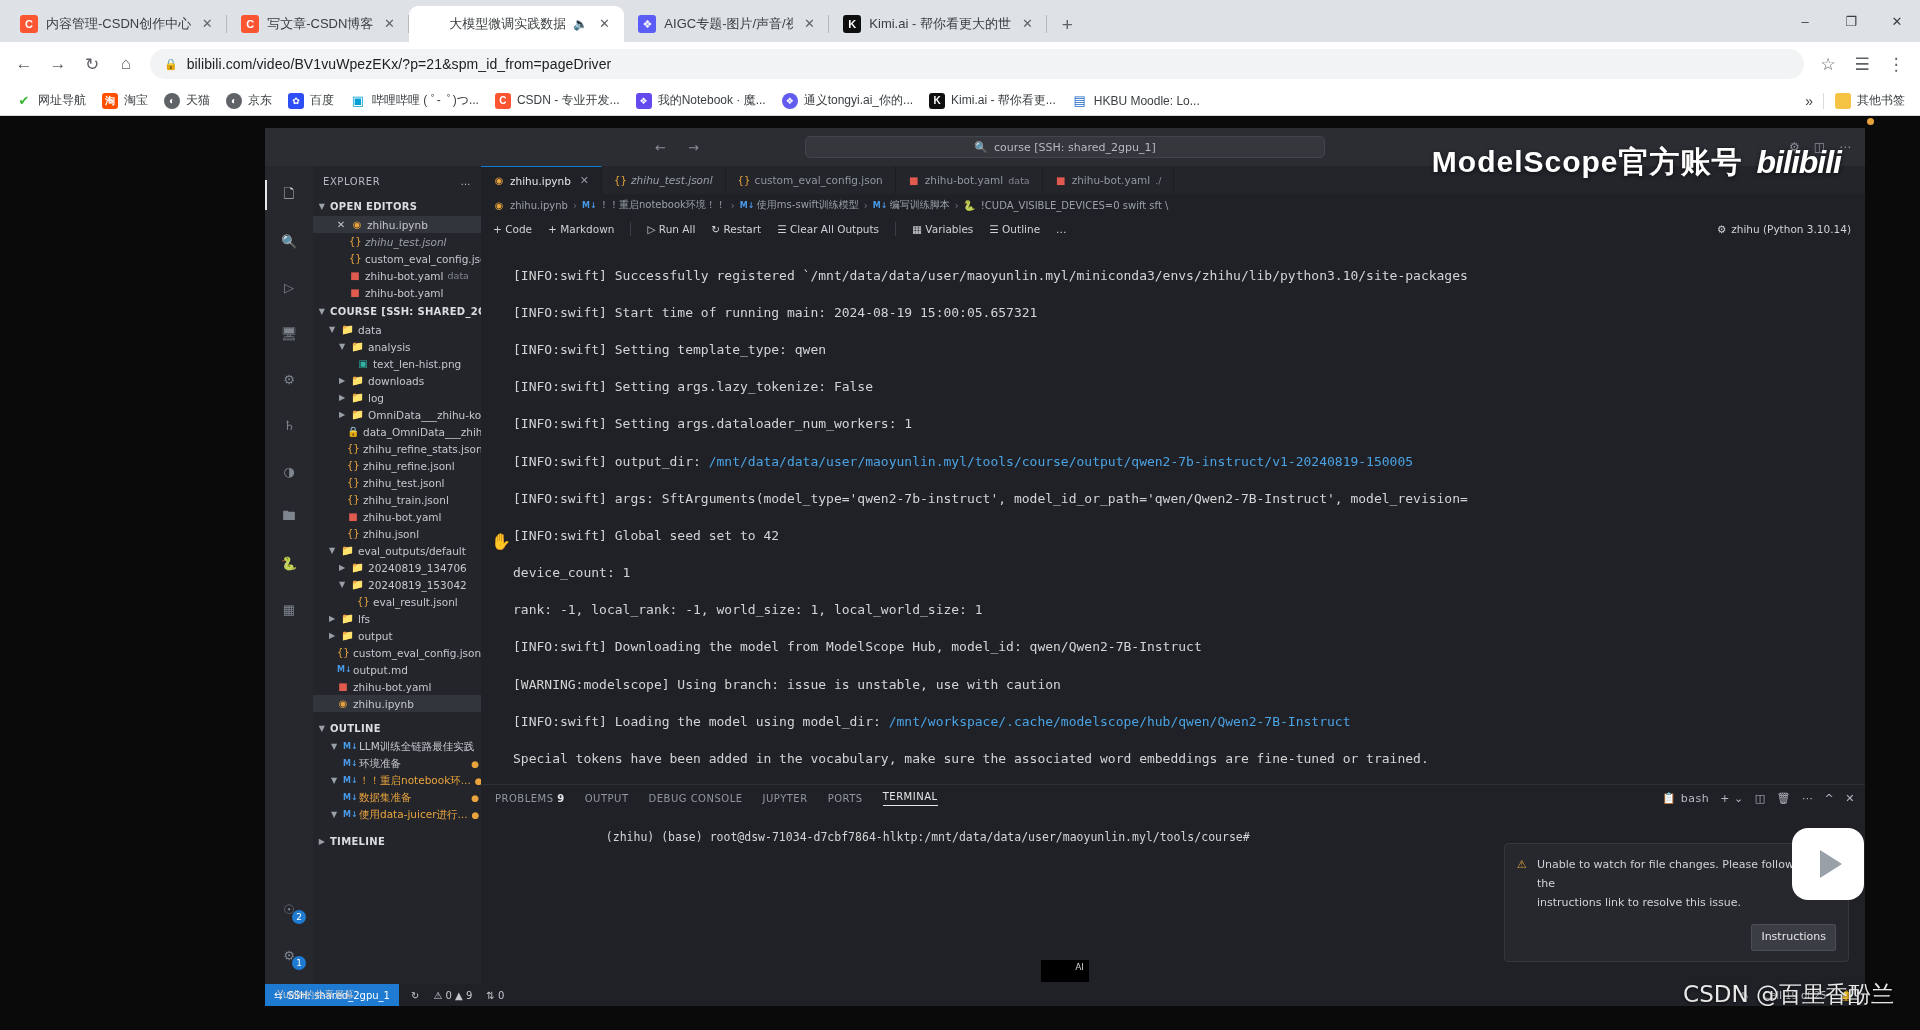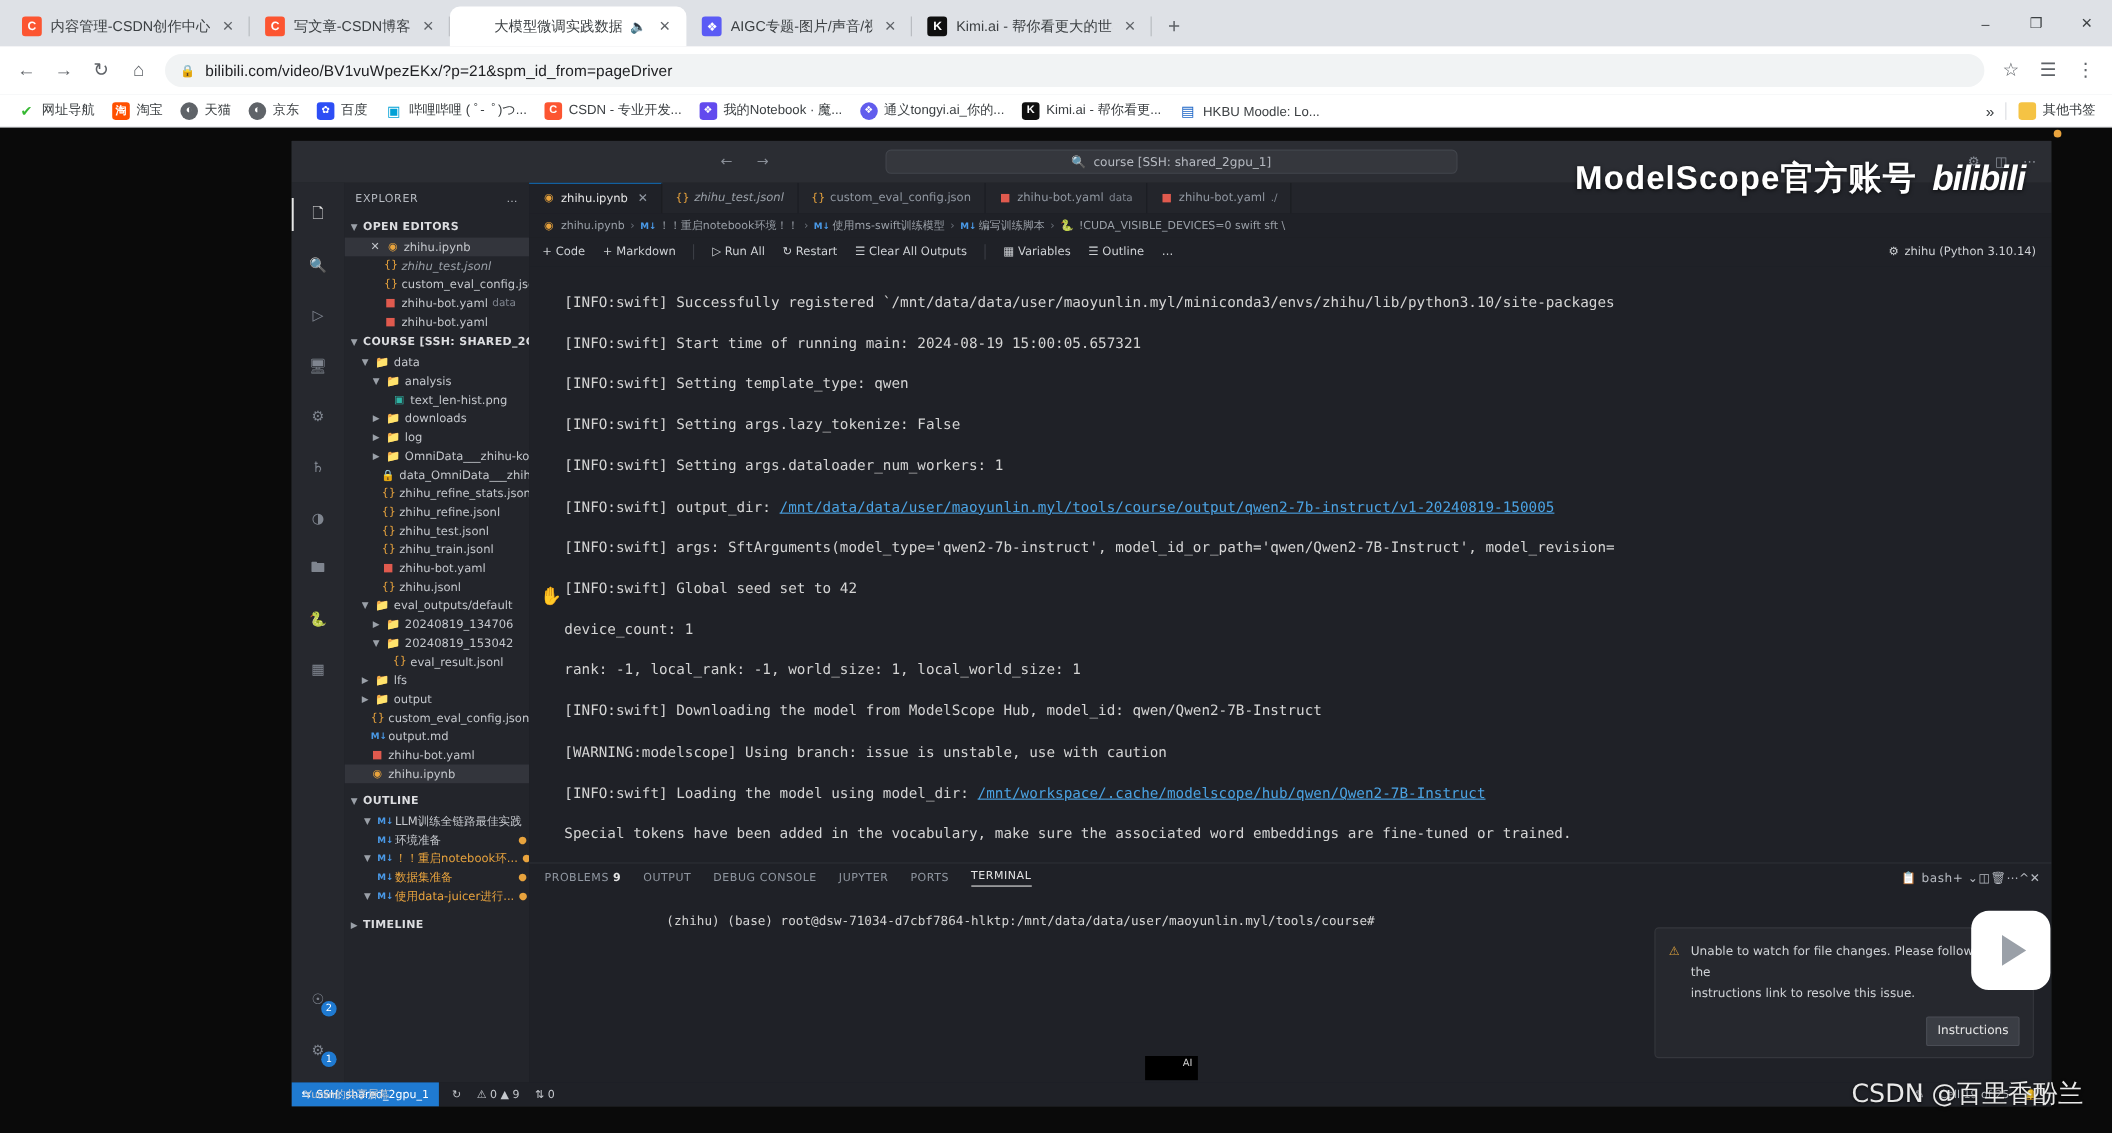--- a/index.html
+++ b/index.html
@@ -261,40 +261,40 @@
   .ed-content {
     flex: 1 1 auto; background: #1f2127; overflow: hidden; position: relative;
     padding: 6px 0 0 0;
   }
   .out-area {
     font-family: "DejaVu Sans Mono", "Liberation Mono", monospace;
     font-size: 13px; line-height: 18.6px; color: #d4d4d4;
     padding-left: 32px; white-space: pre;
   }
   .out-area .ln { height: 18.6px; }
-  .lnk { color: #4ba3e3; text-decoration: underline; }
+  .lnk { color: #4ba3e3; }
   .hand-cursor {
     position: absolute; left: 10px; top: 290px; font-size: 16px; color: #e4e4e4;
   }
 
   
   .panel {
     height: 200px; flex: 0 0 200px; background: #1f2127;
     border-top: 1px solid #2e3036; display: flex; flex-direction: column;
     position: relative;
   }
   .panel-tabs {
     height: 27px; display: flex; align-items: center; gap: 20px; padding: 0 14px;
     font-size: 10px; letter-spacing: .5px; color: #9097a1; flex: 0 0 27px;
     position: relative;
   }
   .panel-tabs .pt.active { color: #e6e6e6; border-bottom: 1px solid #e6e6e6; padding-bottom: 3px; }
   .panel-tabs .cnt { color: #e6e6e6; font-weight: bold; font-size: 10px; }
   .panel-right {
-    position: absolute; right: 10px; display: flex; align-items: center; 
+    position: absolute; right: 10px; display: flex; align-items: center; gap: 11px;
     color: #b6bac1; font-size: 11px;
   }
   .term-body {
     flex: 1 1 auto; font-family: "DejaVu Sans Mono", "Liberation Mono", monospace;
     font-size: 11.5px; color: #d4d4d4; padding: 4px 0 0 14px; white-space: pre;
   }
 
   
   .toast {
     position: absolute; right: 16px; bottom: 22px; width: 345px;

